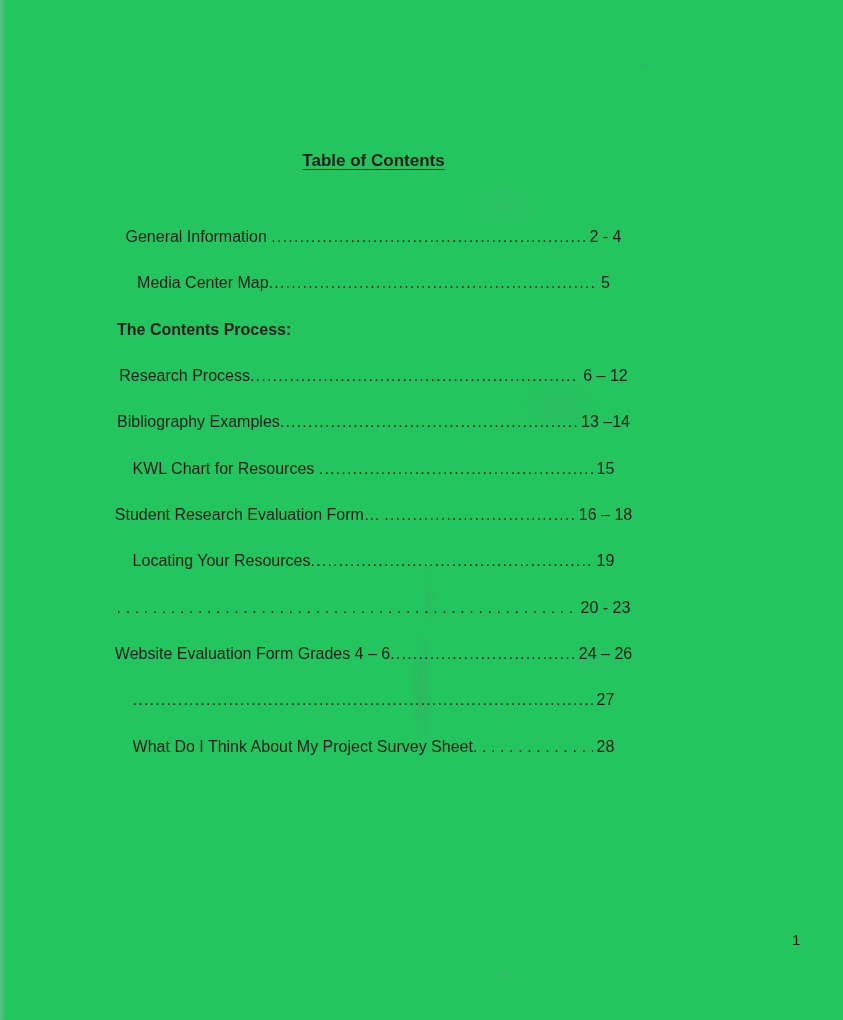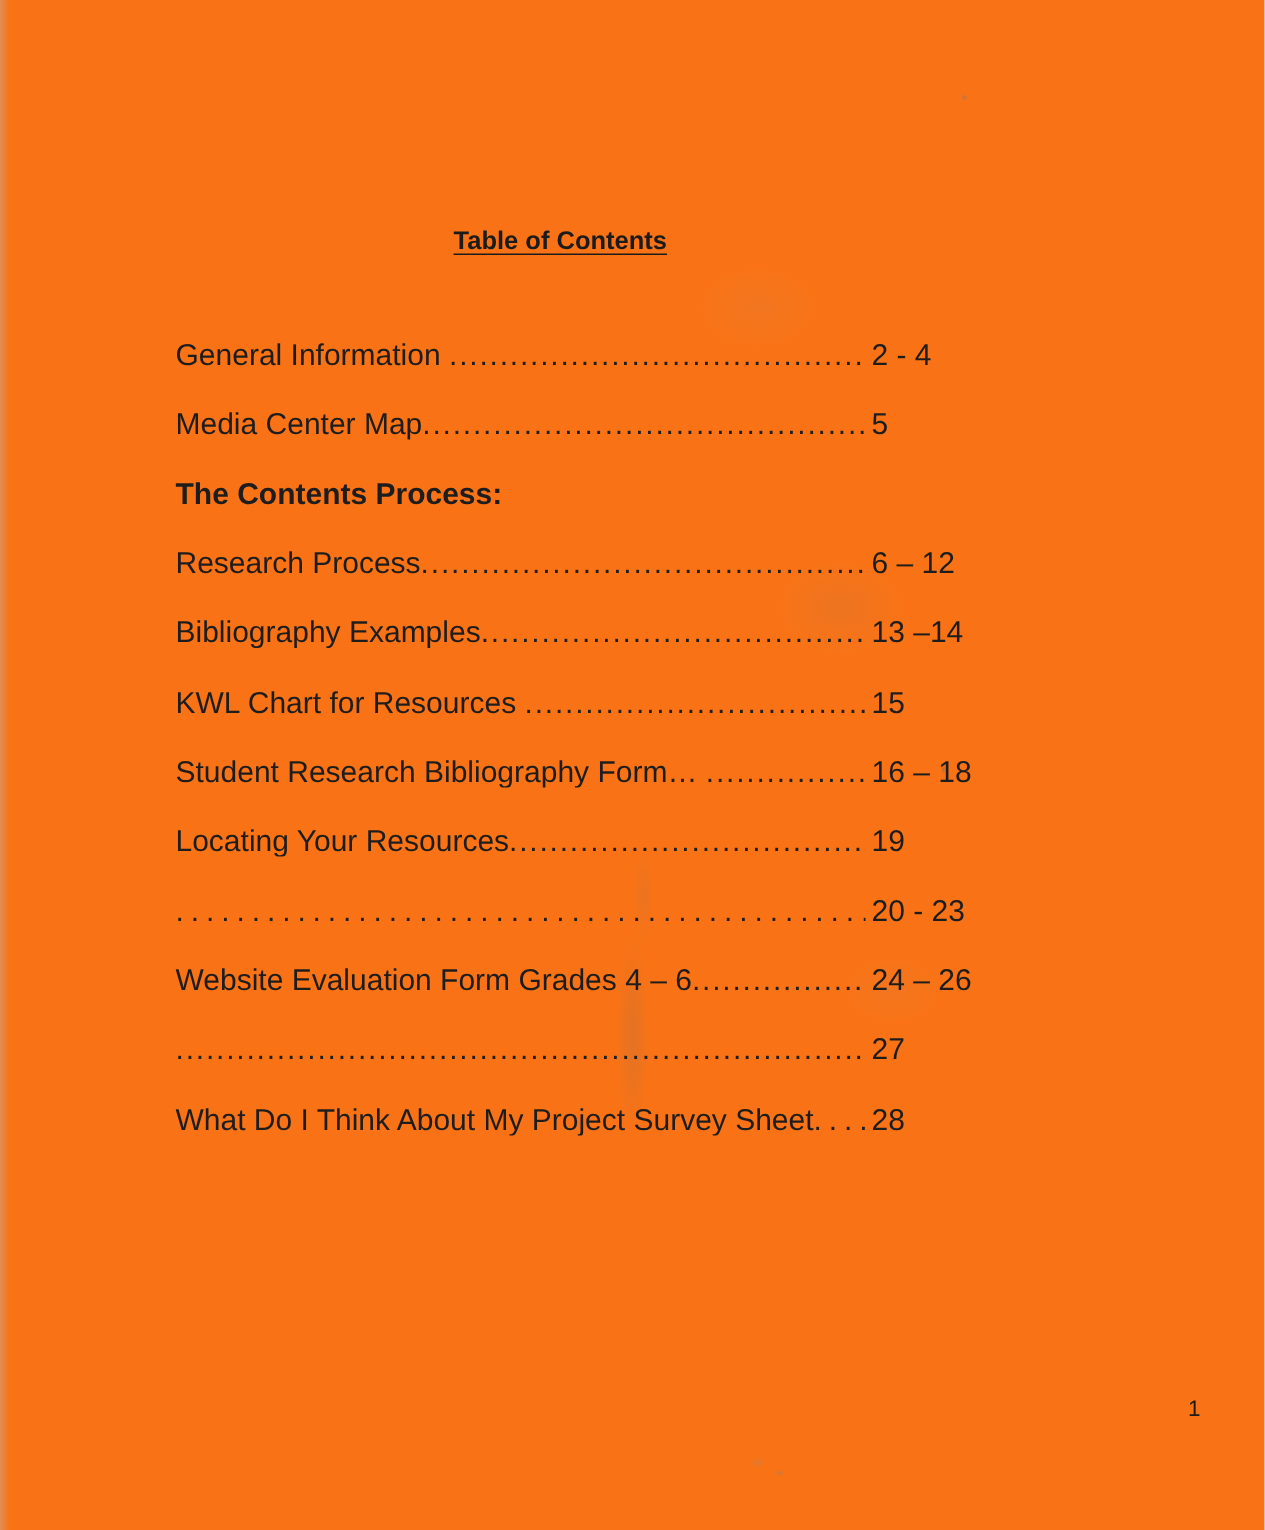--- a/index.html
+++ b/index.html
@@ -4,21 +4,21 @@
 <style>
   html, body {
     margin: 0;
     padding: 0;
     background: #e9e9e9;
   }
   .page {
     position: relative;
     width: 843px;
     height: 1020px;
-    background: #f97316;
+    background: #22c55e;
     overflow: hidden;
     font-family: "Liberation Sans", "DejaVu Sans", sans-serif;
     color: #1d1d1d;
   }
   
   .scan-artifacts {
     position: absolute;
     inset: 0;
     pointer-events: none;
     background-image:
@@ -47,22 +47,23 @@
     color: #1b1b1b;
   }
   .toc {
     position: absolute;
     left: 117px;
     top: 227px;
     width: 513px;
   }
   .toc-row, .toc-heading {
     height: 46.33px;
-    font-size: 20px;
+    font-size: 16px;
     line-height: 20px;
+    justify-content: center;
   }
   .toc-heading {
     font-weight: bold;
   }
   .toc-row {
     display: flex;
     align-items: baseline;
   }
   .lead-wrap {
     flex: 0 0 460px;
@@ -137,21 +138,21 @@
       </div>
       <div class="toc-row">
         <span class="lead-wrap">
           <span class="toc-label">KWL Chart for Resources </span>
           <span class="leader dense">................................................................................................................................................................</span>
         </span>
         <span class="toc-page">15</span>
       </div>
       <div class="toc-row">
         <span class="lead-wrap">
-          <span class="toc-label">Student Research Bibliography Form… </span>
+          <span class="toc-label">Student Research Evaluation Form… </span>
           <span class="leader dense">................................................................................................................................................................</span>
         </span>
         <span class="toc-page">16 – 18</span>
       </div>
       <div class="toc-row">
         <span class="lead-wrap">
           <span class="toc-label">Locating Your Resources</span>
           <span class="leader dense">................................................................................................................................................................</span>
         </span>
         <span class="toc-page">19</span>

